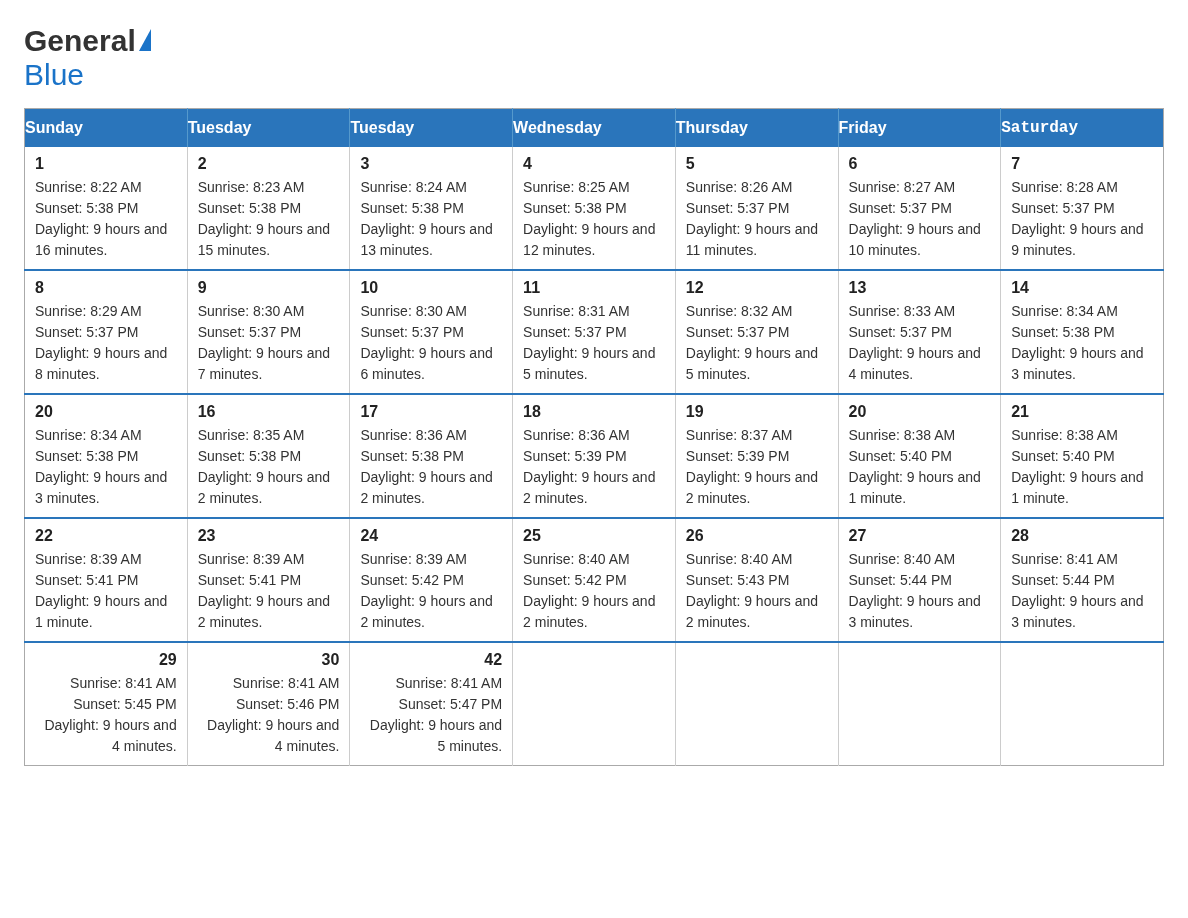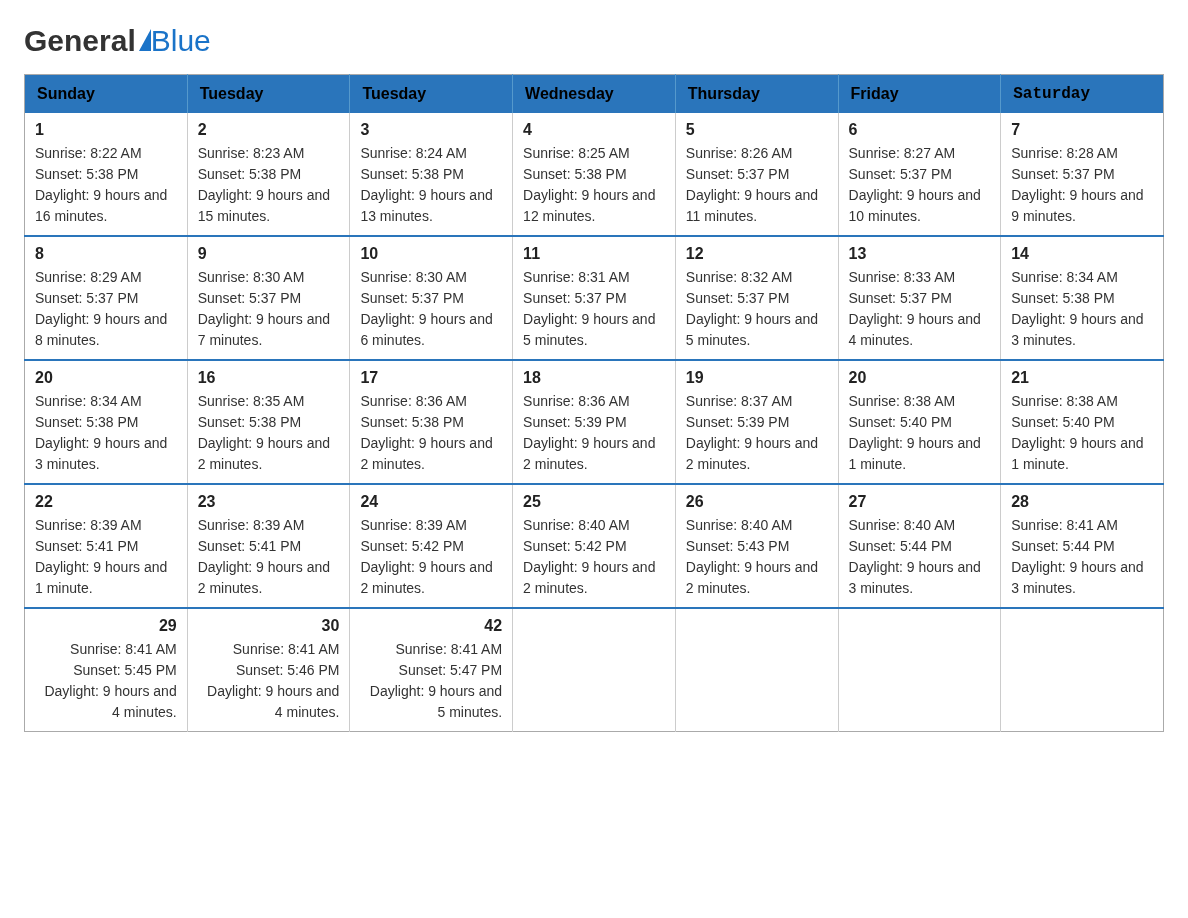--- a/index.html
+++ b/index.html
@@ -11,21 +11,21 @@
       min-height: 918px;
     }
     .header-area {
       display: flex;
       justify-content: space-between;
       align-items: flex-start;
       margin-bottom: 16px;
     }
     .logo {
       display: flex;
-      flex-direction: row;
+      flex-direction: column;
       align-items: flex-start;
     }
     .title-area {
       text-align: right;
     }
     .month-title {
       font-size: 48px;
       font-weight: bold;
       color: #222;
       line-height: 1.1;
@@ -35,24 +35,24 @@
       color: #444;
       margin-top: 4px;
     }
     .calendar-table {
       width: 100%;
       border-collapse: collapse;
       border: 1px solid #aaa;
     }
     .calendar-table th {
       background-color: #2a75bb;
-      color: #000000;
+      color: #ffffff;
       font-size: 16px;
       font-weight: bold;
-      padding: 10px 12px;
+      padding: 10px 0;
       text-align: left;
       border-right: 1px solid #5599cc;
     }
     .calendar-table th:last-child {
       border-right: none;
       font-family: Liberation Mono, monospace;
     }
     .calendar-table td {
       vertical-align: top;
       padding: 8px 10px;

